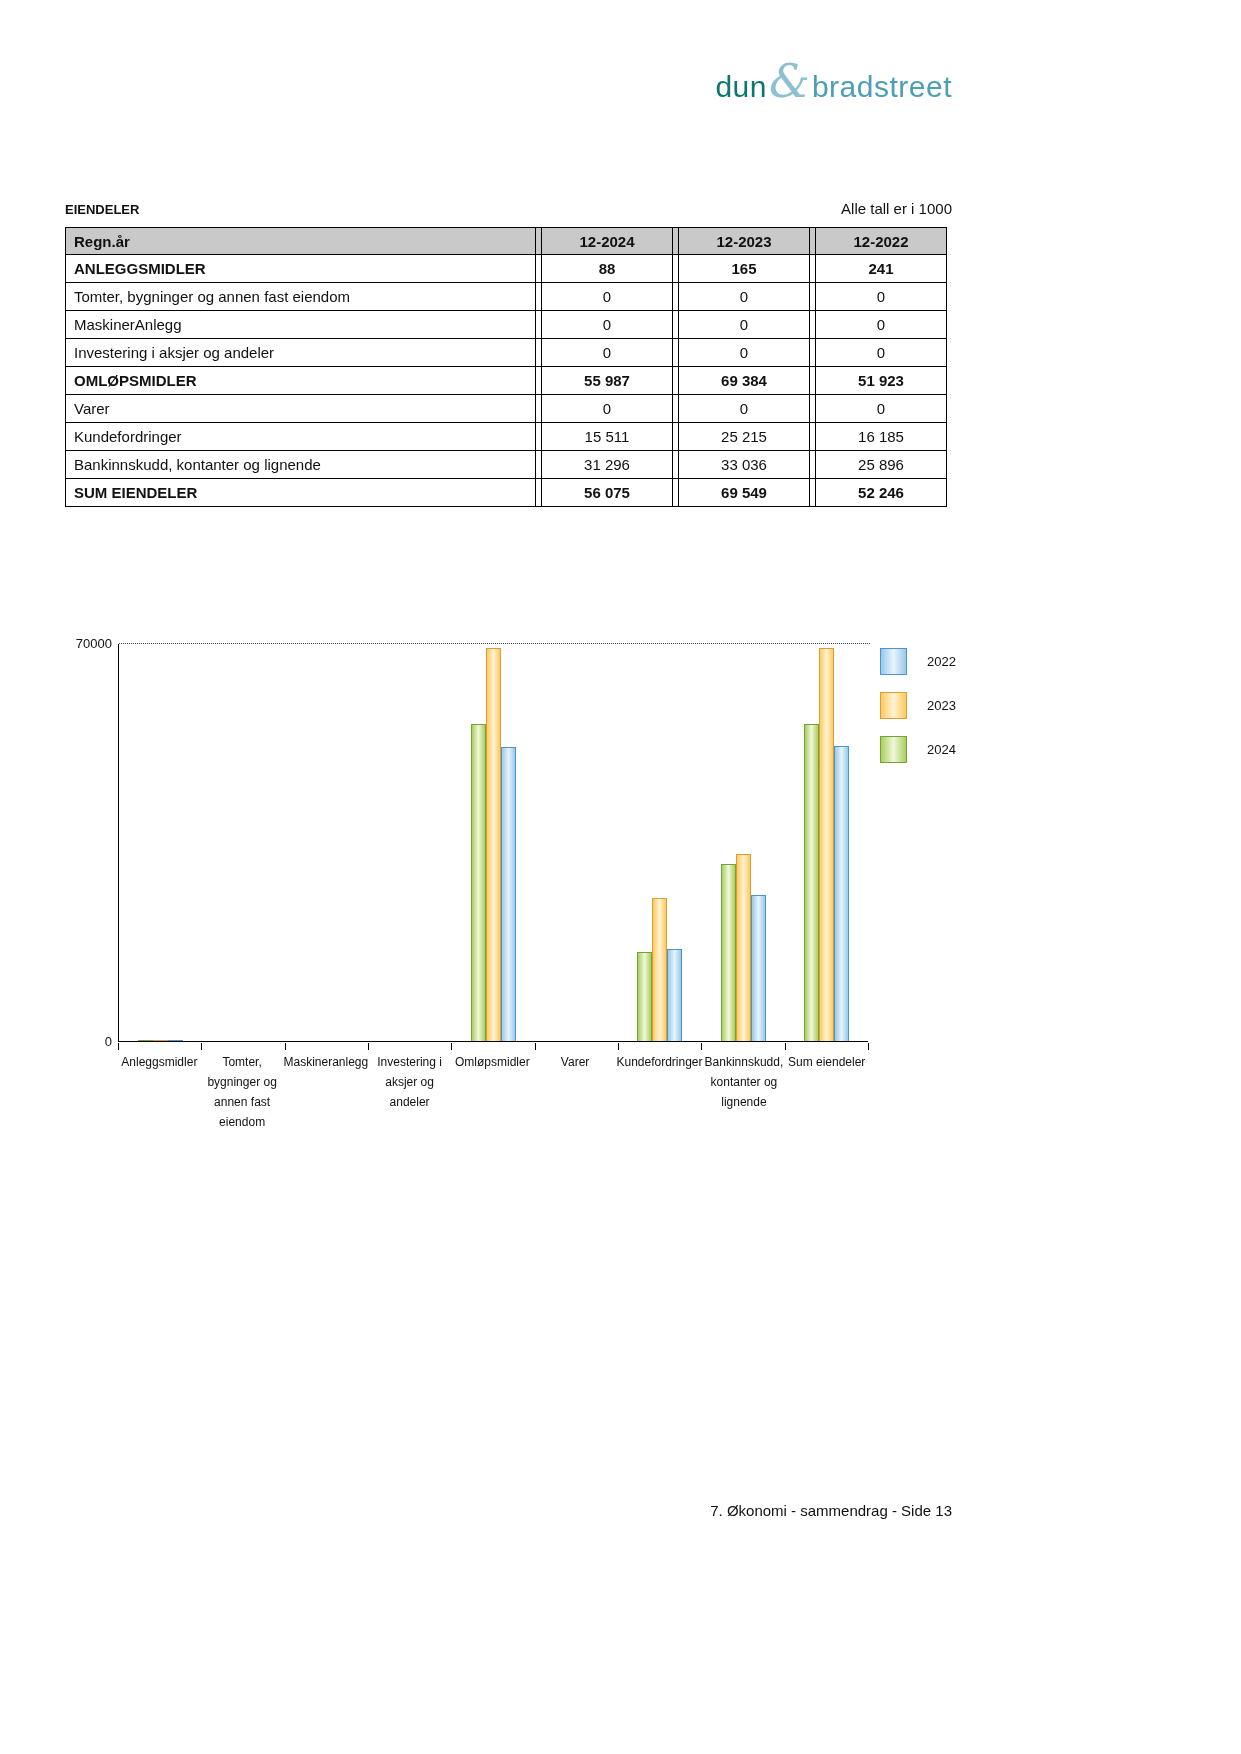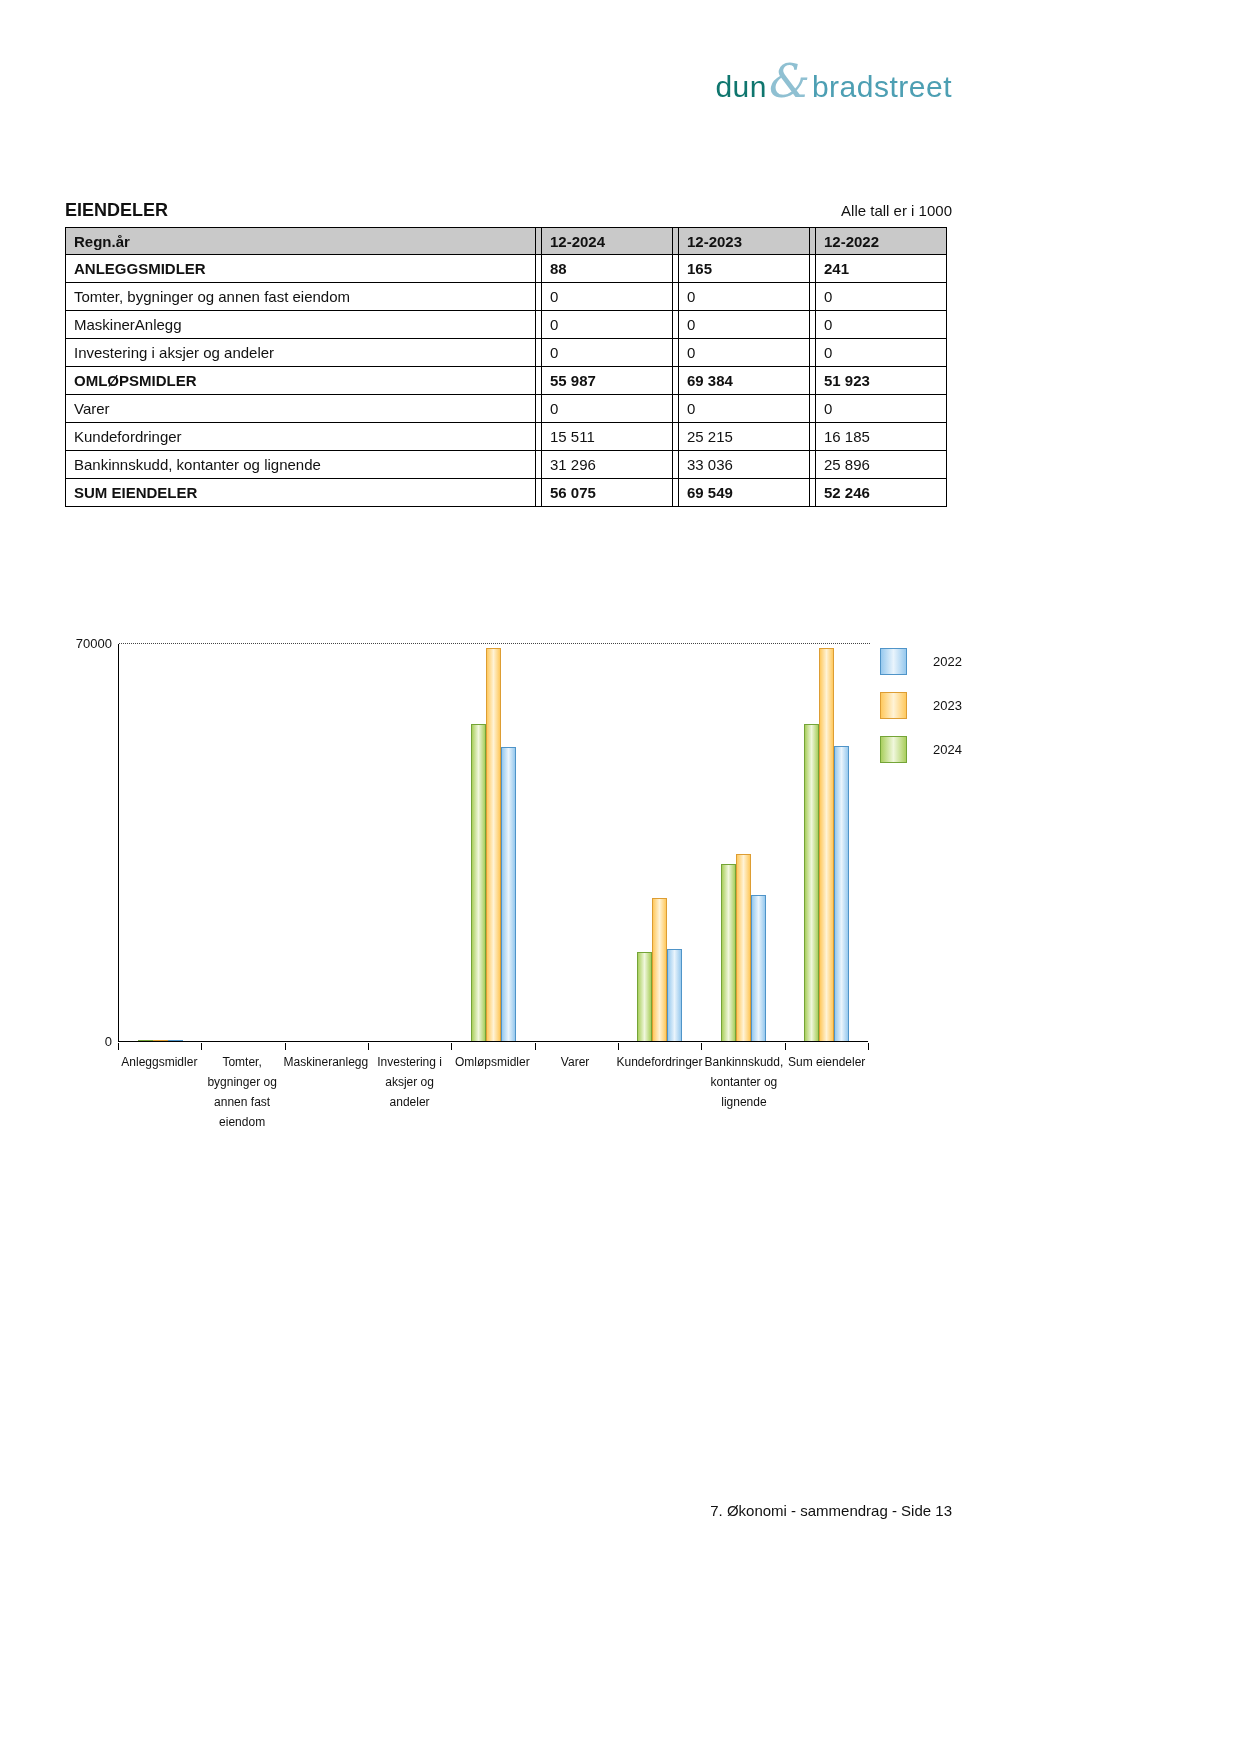--- a/index.html
+++ b/index.html
@@ -8,48 +8,48 @@
   .page { position:relative; width:1241px; height:1754px; background:#fff; overflow:hidden; margin:0 auto; }
 
   
   .logo { position:absolute; top:66px; right:289px; display:flex; align-items:baseline; white-space:nowrap; }
   .logo .dun { font-size:30px; color:#0f766e; letter-spacing:.5px; }
   .logo .amp { font-size:46px; color:#8fc0d2; font-family:"DejaVu Serif", serif; font-style:italic; margin:0 2px; line-height:30px; }
   .logo .bstreet { font-size:30px; color:#4d9fb3; letter-spacing:.5px; }
 
   
   .head-line { position:absolute; left:65px; right:289px; top:200px; display:flex; justify-content:space-between; align-items:baseline; }
-  .head-title { font-size:18px; font-weight:bold; }
+  .head-title { font-size:13px; font-weight:bold; }
   .head-note { font-size:15px; }
 
   
   .assets-table { position:absolute; left:65px; top:227px; border-collapse:separate; border-spacing:0; table-layout:fixed; width:882px; }
   .assets-table td { height:28px; padding:0 8px; font-size:15px; border-bottom:1px solid #000; overflow:hidden; vertical-align:middle; }
   .assets-table tr.first td { border-top:1px solid #000; }
   .assets-table td.cell { border-left:1px solid #000; border-right:1px solid #000; }
   .assets-table td.sp { padding:0; }
-  .assets-table td.num { text-align:left; }
+  .assets-table td.num { text-align:center; }
   .assets-table td.hdr { background:#c9c9c9; font-weight:bold; }
   .assets-table tr.bold td { font-weight:bold; }
 
   
   .chart { position:absolute; left:65px; top:612px; width:1100px; height:520px;margin-top:32px; }
   .ytick-top { position:absolute; left:0; top:-8px; width:47px; text-align:right; font-size:13px; }
   .ytick-bottom { position:absolute; left:0; top:390px; width:47px; text-align:right; font-size:13px; }
   .plot { position:absolute; left:53px; top:0; width:750px; height:398px; border-left:1px solid #000; border-bottom:1px solid #000; }
   .grid-top { position:absolute; left:0; right:-2px; top:-1px; border-top:1px dotted #444; }
   .groups { position:absolute; left:0; right:0; top:0; bottom:0; display:flex; align-items:flex-end; }
   .group { flex:1; display:flex; align-items:flex-end; justify-content:center; height:100%; }
   .bar { width:15px; border:1px solid #666; border-bottom:none; }
   .ticks { position:absolute; left:53px; top:399px; width:751px; height:7px; display:flex; justify-content:space-between; }
   .tick { width:1px; height:7px; background:#000; }
   .xlabels { position:absolute; left:53px; top:408px; width:750px; display:flex; }
   .xlabel { flex:1; text-align:center; font-size:12px; line-height:20px; white-space:pre; }
   .legend { position:absolute; left:815px; top:4px; display:flex; flex-direction:column; gap:17px; }
-  .legend-item { display:flex; align-items:center; gap:26px; }
+  .legend-item { display:flex; align-items:center; gap:20px; }
   .legend-swatch { width:27px; height:27px; border:1px solid #555; }
   .legend-label { font-size:13px; }
 
   
   .footer { position:absolute; right:289px; top:1502px; font-size:15px; }
 </style>
 </head>
 <body>
 
 <div class="page">

